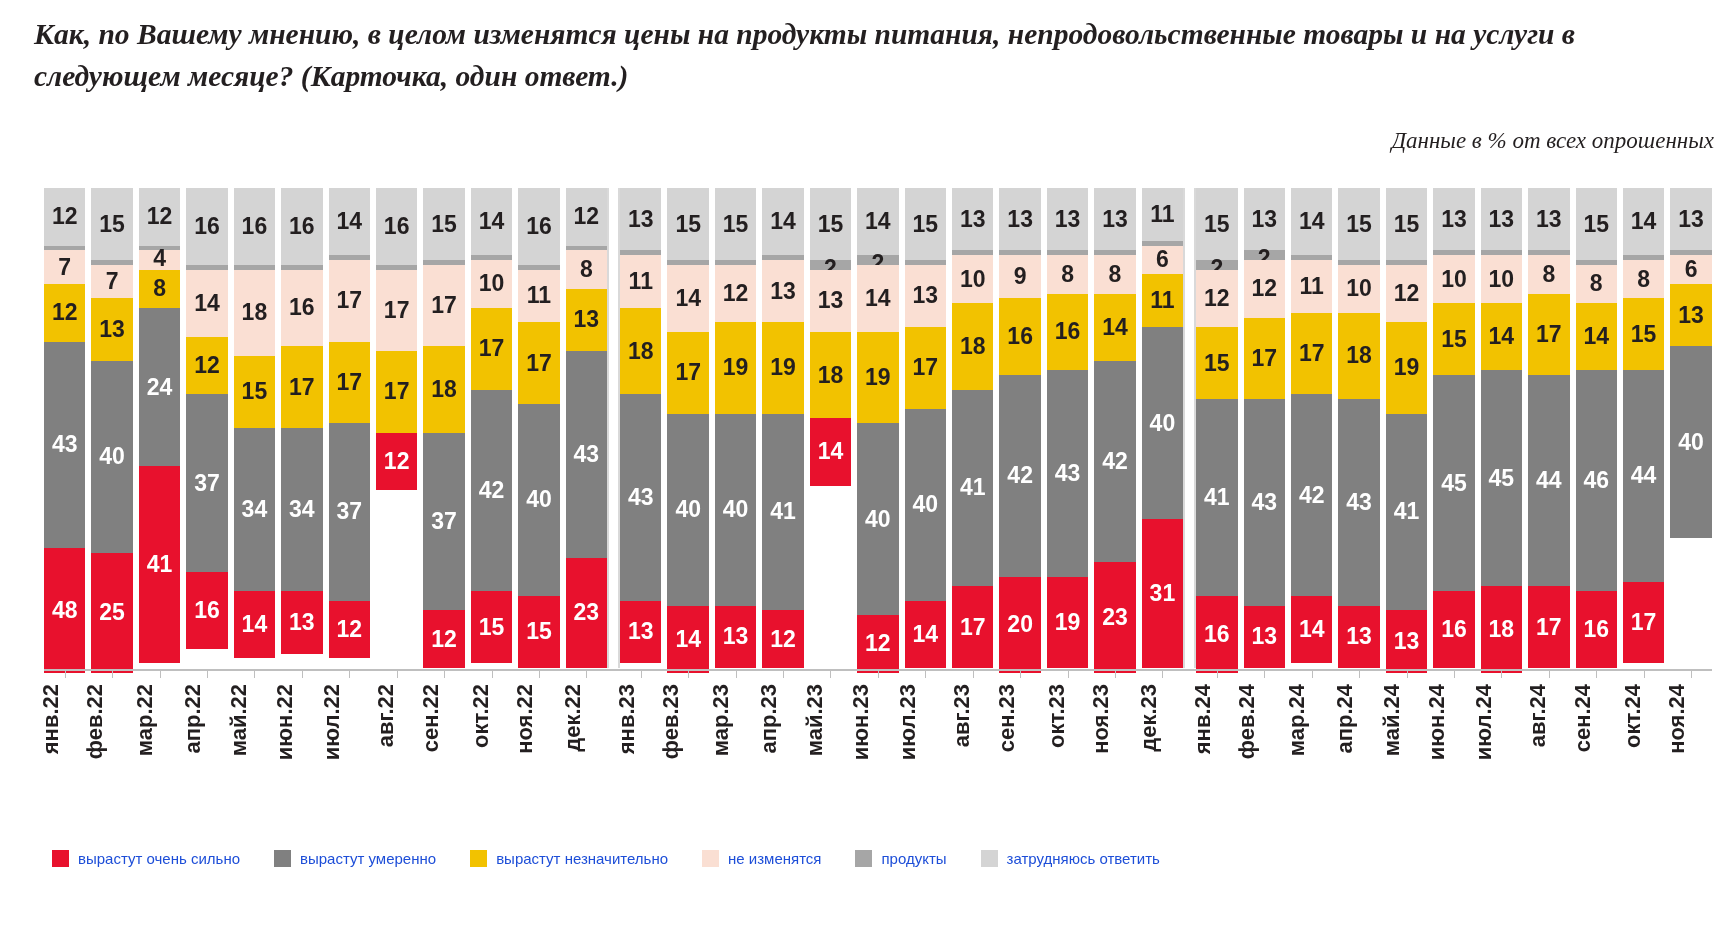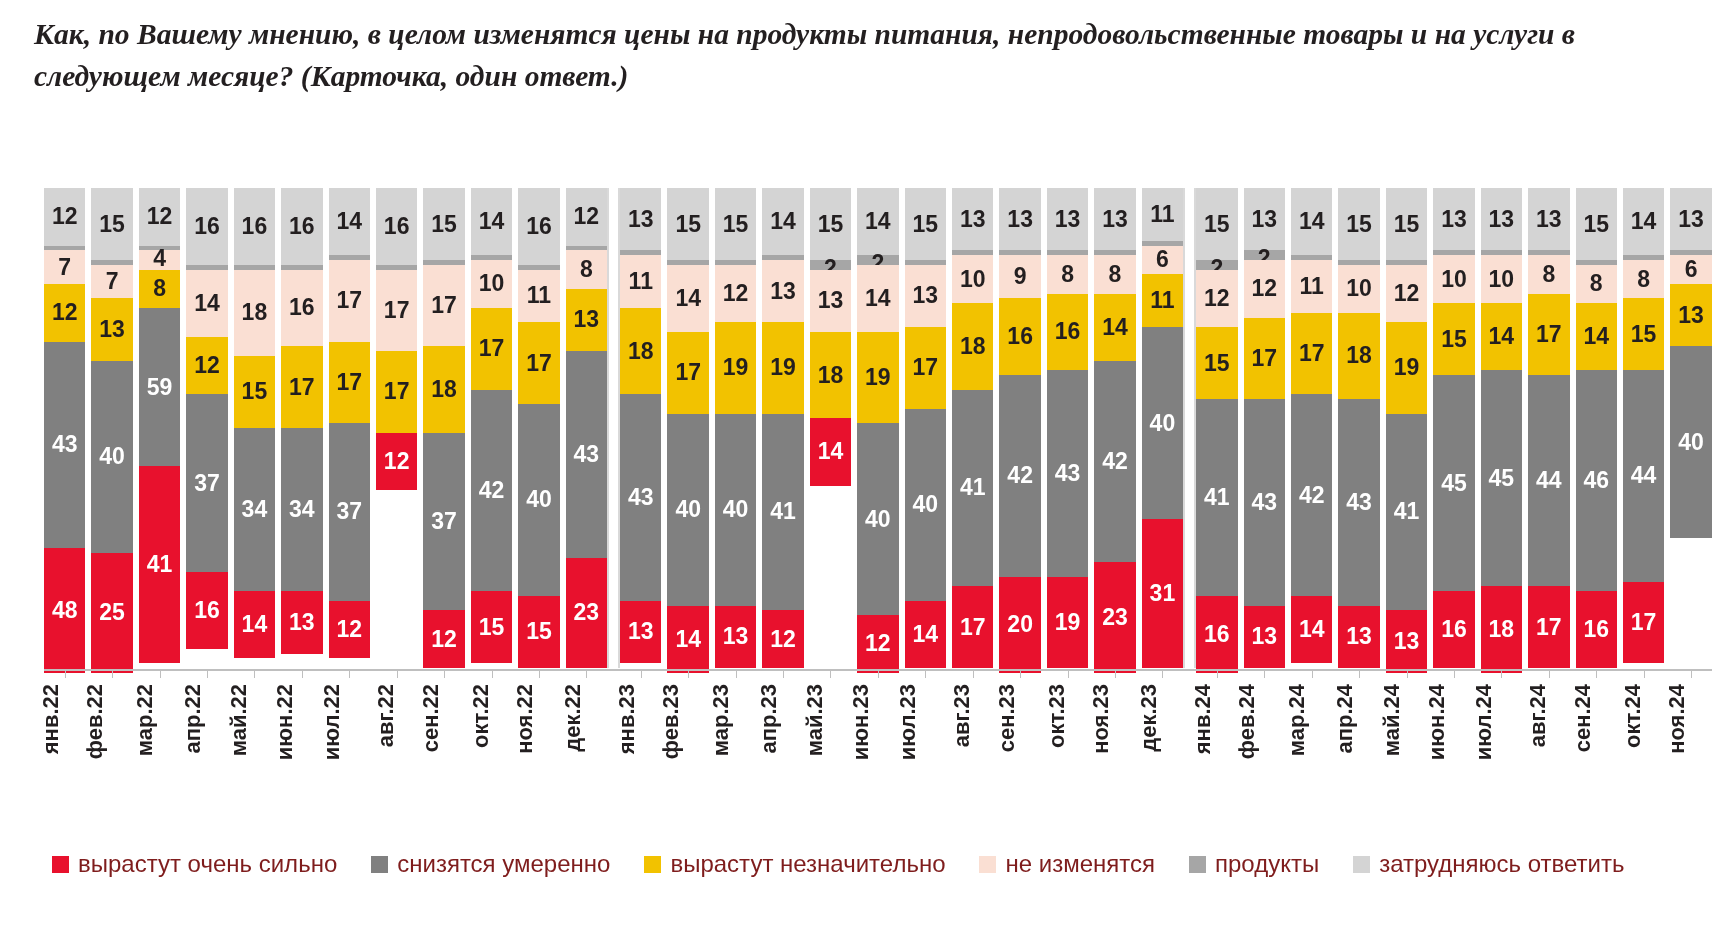--- a/index.html
+++ b/index.html
@@ -160,30 +160,31 @@
     gap: 9px;
     margin-right: 34px;
     white-space: nowrap;
   }
   .legend-swatch {
     width: 17px;
     height: 17px;
     flex: 0 0 auto;
   }
   .legend-text {
-    font-size: 24px;
-    color: #7f1d1d;
+    font-size: 15px;
+    color: #1d4ed8;
   }
 </style>
 </head>
 <body>
 
 <div id="page">
 
   <div id="title">Как, по Вашему мнению, в целом изменятся цены на продукты питания, непродовольственные товары и на услуги в следующем месяце? (Карточка, один ответ.)</div>
+  <div id="subtitle">Данные в % от всех опрошенных</div>
 
   <div id="plot">
     <div id="bars">
         <div class="bar-slot" style="width: 41.4286px; flex: 0 0 41.4286px;">
           <div class="bar" style="height: 100%;">
             <div class="seg light" style="background: rgb(212, 212, 212); height: 57.6px; flex: 0 0 57.6px;">
               <span>12</span>
             </div>
             <div class="seg light" style="background: rgb(166, 166, 166); height: 4.8px; flex: 0 0 4.8px;"></div>
             <div class="seg light" style="background: rgb(250, 223, 211); height: 33.6px; flex: 0 0 33.6px;">
@@ -228,21 +229,21 @@
               <span>12</span>
             </div>
             <div class="seg light" style="background: rgb(166, 166, 166); height: 4.8px; flex: 0 0 4.8px;"></div>
             <div class="seg light tiny" style="background: rgb(250, 223, 211); height: 19.2px; flex: 0 0 19.2px;">
               <span style="top: -3px;">4</span>
             </div>
             <div class="seg light" style="background: rgb(242, 194, 0); height: 38.4px; flex: 0 0 38.4px;">
               <span>8</span>
             </div>
             <div class="seg dark" style="background: rgb(128, 128, 128); height: 158.4px; flex: 0 0 158.4px;">
-              <span>59</span>
+              <span>24</span>
             </div>
             <div class="seg dark" style="background: rgb(232, 17, 45); height: 196.8px; flex: 0 0 196.8px;">
               <span>41</span>
             </div>
           </div>
         </div>
         <div class="gap" style="width: 6px; flex: 0 0 6px;"></div>
         <div class="bar-slot" style="width: 41.4286px; flex: 0 0 41.4286px;">
           <div class="bar" style="height: 100%;">
             <div class="seg light" style="background: rgb(212, 212, 212); height: 76.8px; flex: 0 0 76.8px;">
@@ -1203,21 +1204,21 @@
       </div>
     </div>
 
   <div id="legend">
       <div class="legend-item">
         <div class="legend-swatch" style="background: rgb(232, 17, 45);"></div>
         <div class="legend-text">вырастут очень сильно</div>
       </div>
       <div class="legend-item">
         <div class="legend-swatch" style="background: rgb(128, 128, 128);"></div>
-        <div class="legend-text">снизятся умеренно</div>
+        <div class="legend-text">вырастут умеренно</div>
       </div>
       <div class="legend-item">
         <div class="legend-swatch" style="background: rgb(242, 194, 0);"></div>
         <div class="legend-text">вырастут незначительно</div>
       </div>
       <div class="legend-item">
         <div class="legend-swatch" style="background: rgb(250, 223, 211);"></div>
         <div class="legend-text">не изменятся</div>
       </div>
       <div class="legend-item">

